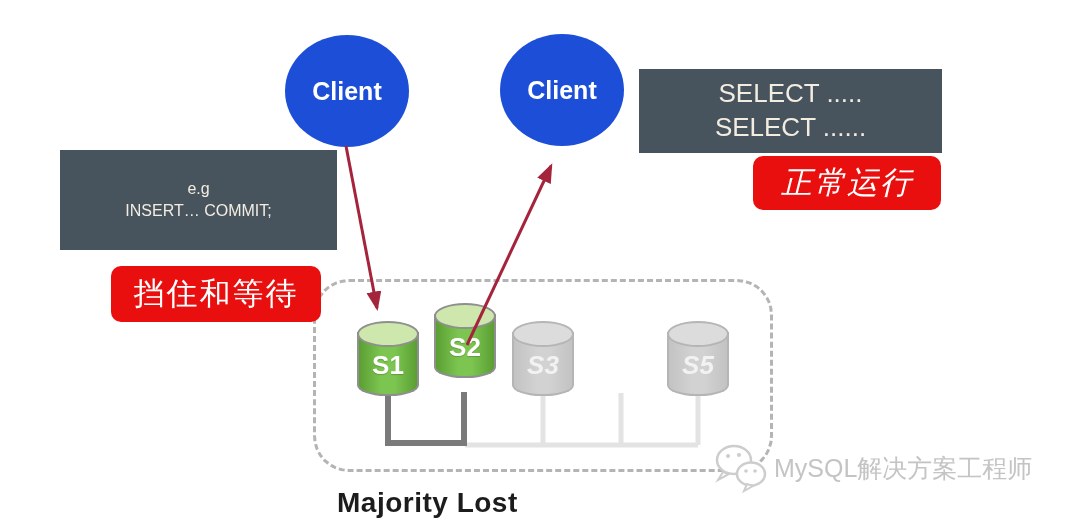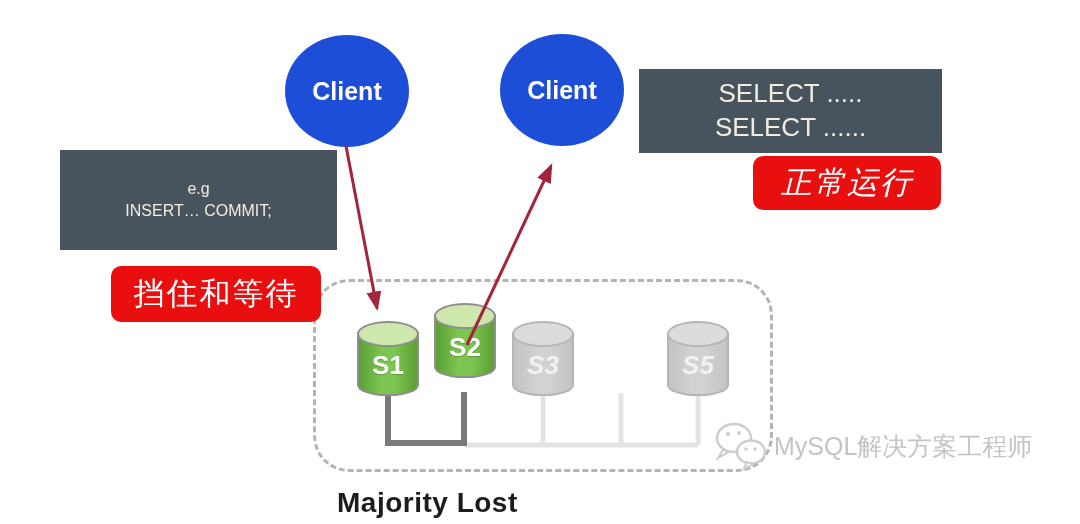--- a/index.html
+++ b/index.html
@@ -56,21 +56,21 @@
   .server[data-state="offline"] .cyl-top{background:#dcdcdc;border-color:#b5b5b5;}
   .server[data-state="offline"] .cyl-body{background:linear-gradient(to right,#c3c3c3,#d2d2d2 40%,#d2d2d2 60%,#c3c3c3);border-color:#b5b5b5;}
   .server[data-state="offline"] .cyl-label{color:#f2f2f2;text-shadow:none;font-style:italic;}
   .srv-0{left:357px;top:321px;} .srv-1{left:434px;top:303px;}
   .srv-2{left:512px;top:321px;} .srv-3{left:590px;top:321px;} .srv-4{left:667px;top:321px;}
   
   .overlay{left:0;top:0;width:1080px;height:524px;pointer-events:none;}
   .ov-connect{z-index:1;} .ov-arrows{z-index:5;}
   
   .watermark{
-    left:714px;top:420px;display:flex;align-items:center;z-index:6;
+    left:714px;top:442px;display:flex;align-items:center;z-index:6;
     color:#c4c4c4;font-size:25px;font-weight:300;
     text-shadow:-1px -1px 0 #ffffff;white-space:nowrap;
   }
   .wm-icon{margin-right:4px;}
 </style>
 </head>
 <body>
 
 <div class="stage">
 

